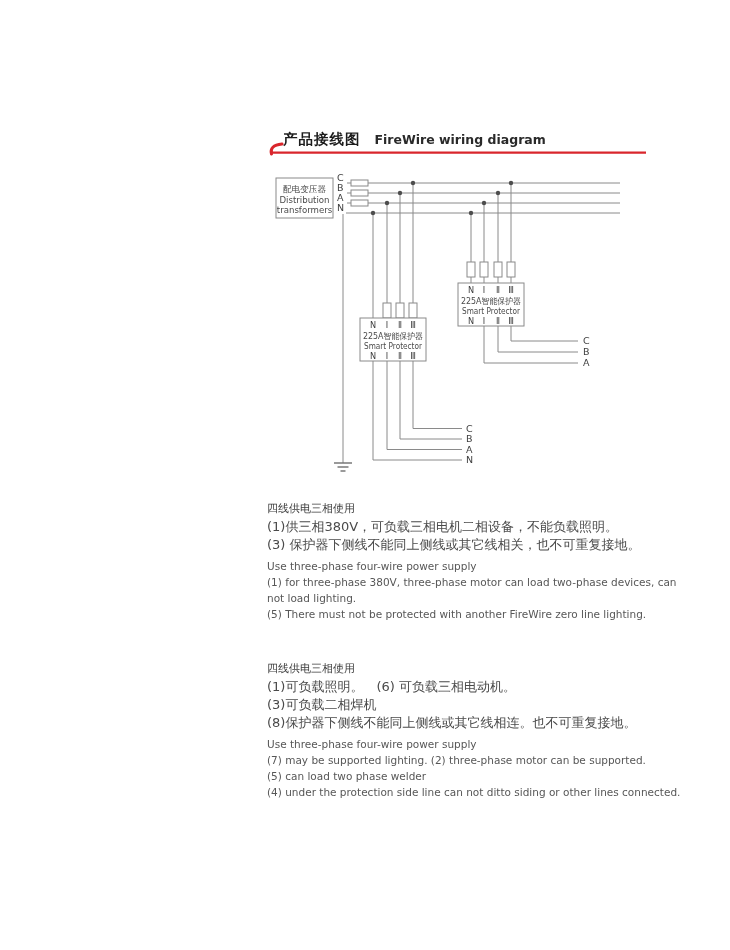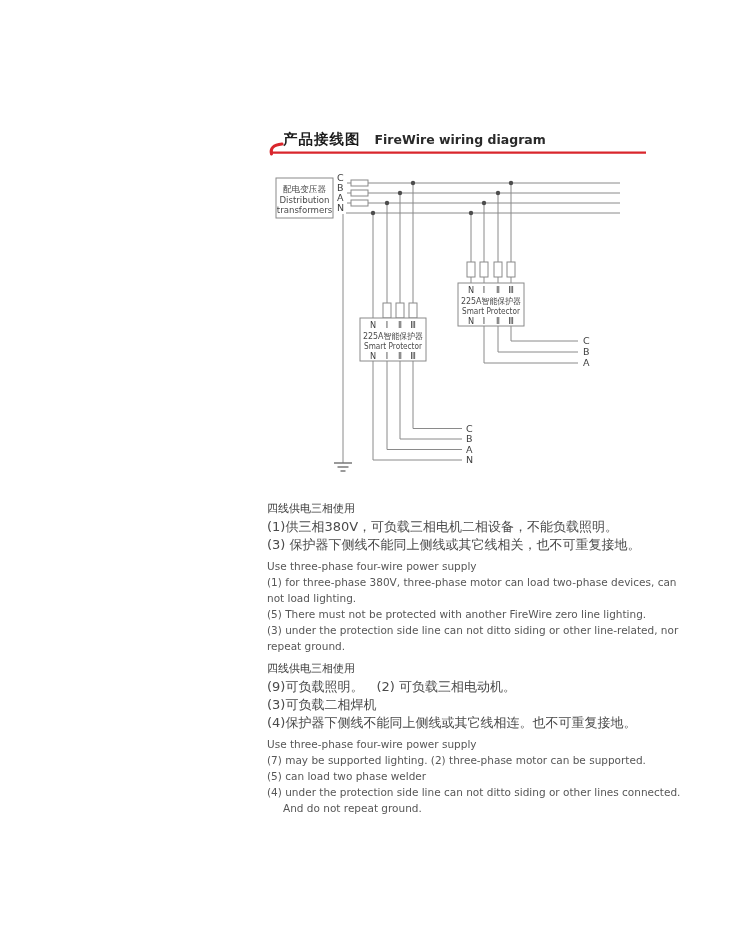--- a/index.html
+++ b/index.html
@@ -170,31 +170,29 @@
   </svg>
 
   <div class="textblock" style="top:500px">
     <div class="zh-title">四线供电三相使用</div>
     <div class="zh">(1)供三相380V，可负载三相电机二相设备，不能负载照明。</div>
     <div class="zh">(3) 保护器下侧线不能同上侧线或其它线相关，也不可重复接地。</div>
     <div class="enblock">
       <div class="en">Use three-phase four-wire power supply</div>
       <div class="en">(1) for three-phase 380V, three-phase motor can load two-phase devices, can not load lighting.</div>
       <div class="en">(5) There must not be protected with another FireWire zero line lighting.</div>
-      <div class="en">(3) under the protection side line can not ditto siding or other line-related, nor repeat ground.</div>
     </div>
   </div>
 
   <div class="textblock" style="top:660px">
     <div class="zh-title">四线供电三相使用</div>
-    <div class="zh">(9)可负载照明。　(2) 可负载三相电动机。</div>
+    <div class="zh">(1)可负载照明。　(6) 可负载三相电动机。</div>
     <div class="zh">(3)可负载二相焊机</div>
-    <div class="zh">(4)保护器下侧线不能同上侧线或其它线相连。也不可重复接地。</div>
+    <div class="zh">(8)保护器下侧线不能同上侧线或其它线相连。也不可重复接地。</div>
     <div class="enblock">
       <div class="en">Use three-phase four-wire power supply</div>
       <div class="en">(7) may be supported lighting. (2) three-phase motor can be supported.</div>
       <div class="en">(5) can load two phase welder</div>
       <div class="en">(4) under the protection side line can not ditto siding or other lines connected.</div>
-      <div class="en indent">And do not repeat ground.</div>
     </div>
   </div>
 
 </div>
 
 </body></html>

